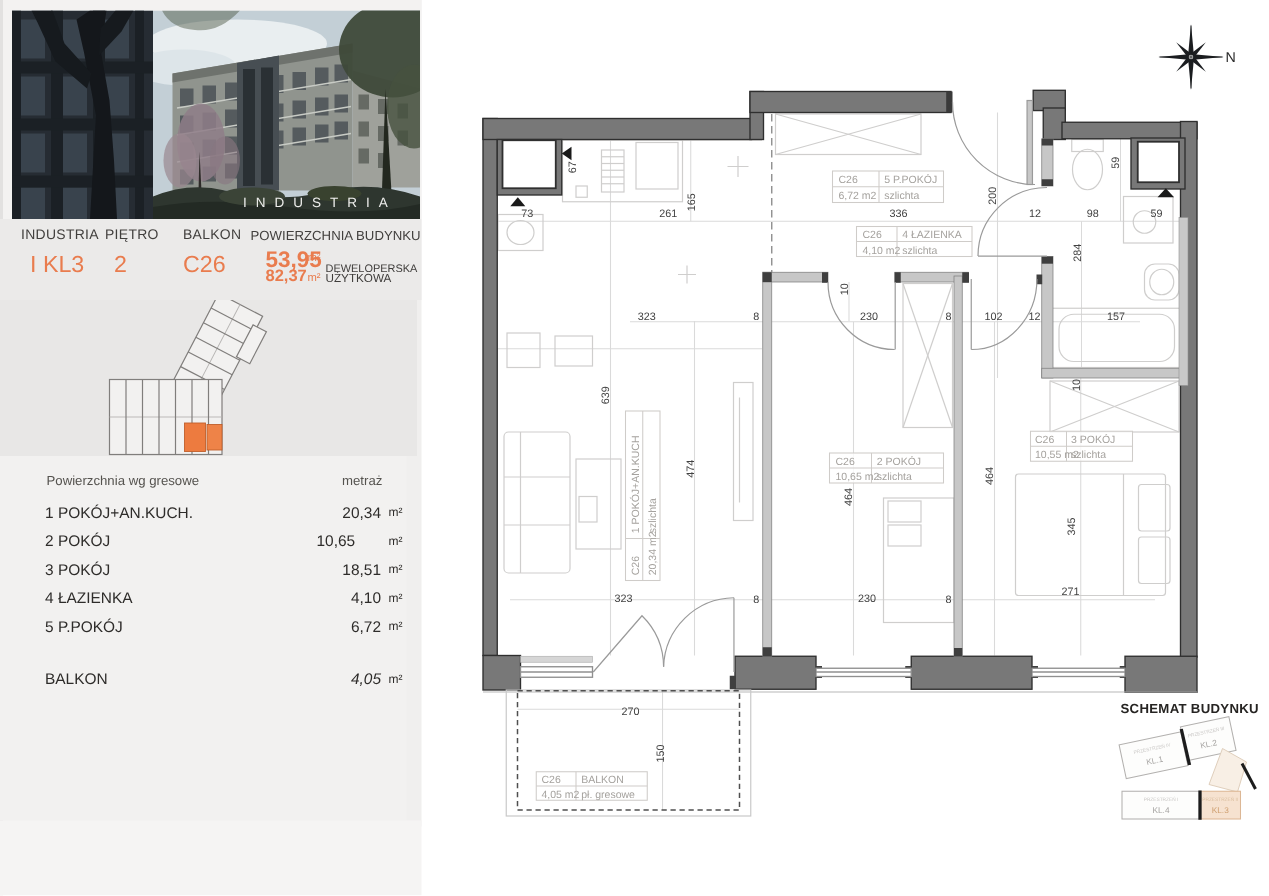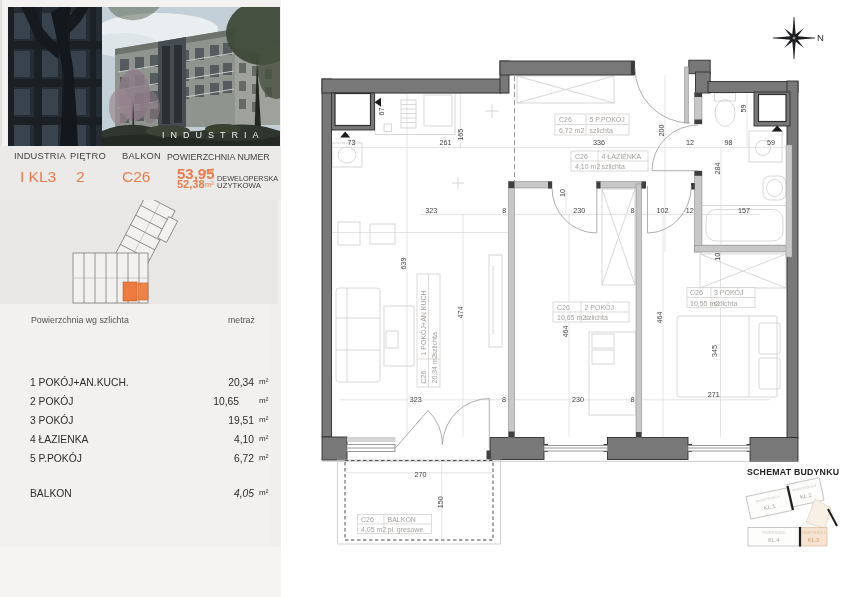--- a/index.html
+++ b/index.html
@@ -135,31 +135,31 @@
 <ellipse cx="215" cy="122" rx="18" ry="5" fill="#39422f"></ellipse>
 
 <text x="154" y="131" font-size="9" letter-spacing="6" fill="#eeeeec" font-family="Liberation Sans,sans-serif">INDUSTRIA</text>
 </svg>
 </div>
 
 <div class="abs" style="left:0;top:151px;width:281px;height:12px;font-size:9.3px;color:#413f3d;letter-spacing:.2px;white-space:nowrap;">
 <span class="abs" style="left:14px;top:0;">INDUSTRIA</span>
 <span class="abs" style="left:70px;top:0;text-align:right;">PIĘTRO</span>
 <span class="abs" style="left:122px;top:0;">BALKON</span>
-<span class="abs" style="left:167px;top:0.5px;letter-spacing:0;font-size:8.8px;">POWIERZCHNIA NUMER</span>
+<span class="abs" style="left:167px;top:0.5px;letter-spacing:0;font-size:8.8px;">POWIERZCHNIA BUDYNKU</span>
 </div>
 
 <div class="abs" style="left:0;top:164px;width:281px;height:34px;color:#e97c4e;white-space:nowrap;">
 <span class="abs" style="left:20px;top:4px;font-size:15.5px;">I KL3</span>
 <span class="abs" style="left:76px;top:4px;font-size:15.5px;">2</span>
 <span class="abs" style="left:122px;top:4px;font-size:15.5px;">C26</span>
 <span class="abs" style="left:177px;top:1px;font-size:15px;font-weight:bold;">53,95</span>
 <span class="abs" style="left:205px;top:3px;font-size:7.5px;">m²</span>
 <span class="abs" style="left:217px;top:10px;font-size:7.3px;color:#3f3d3b;text-align:right;">DEWELOPERSKA</span>
-<span class="abs" style="left:177px;top:14px;font-size:11px;font-weight:bold;">52,38</span>
+<span class="abs" style="left:177px;top:14px;font-size:11px;font-weight:bold;">82,37</span>
 <span class="abs" style="left:205px;top:16px;font-size:7.5px;">m²</span>
 <span class="abs" style="left:217px;top:16.5px;font-size:7.8px;color:#3f3d3b;">UŻYTKOWA</span>
 </div>
 
 <div class="abs" style="left:0;top:200px;width:278px;height:104px;">
 <svg width="278" height="104" viewBox="0 0 278 104">
 <g stroke="#807e7c" stroke-width="0.8" fill="#f2f1f0">
 
 <g transform="translate(160 3) rotate(27.5)">
 <rect x="-16" y="0" width="33" height="92"></rect>
@@ -185,33 +185,33 @@
 
 <rect x="73" y="60" width="-0" height="0"></rect>
 </g>
 
 <rect x="123" y="82" width="14" height="19" fill="#ed7b3f" stroke="#c05f2c" stroke-width="0.6"></rect>
 <rect x="138" y="83" width="10" height="17" fill="#ee8348" stroke="#c05f2c" stroke-width="0.6"></rect>
 </svg>
 </div>
 
 <div class="abs" style="left:0;top:315px;width:271px;height:12px;font-size:8.8px;color:#55534f;">
-<span class="abs" style="left:31px;top:0;">Powierzchnia wg szlichta</span>
+<span class="abs" style="left:31px;top:0;">Powierzchnia wg gresowe</span>
 <span class="abs" style="left:228px;top:0;">metraż</span>
 </div>
 
-<div class="abs" style="left:0;top:337px;width:271px;height:210px;font-size:10.3px;color:#2e2c2a;margin-top:40px;">
+<div class="abs" style="left:0;top:337px;width:271px;height:210px;font-size:10.3px;color:#2e2c2a;">
 <span class="abs" style="left:30px;top:0;">1 POKÓJ+AN.KUCH.</span>
     <span class="abs" style="left:216px;top:0;width:38px;text-align:right;">20,34</span>
     <span class="abs" style="left:259px;top:0;font-size:8px;">m²</span>
 <span class="abs" style="left:30px;top:19px;">2 POKÓJ</span>
-    <span class="abs" style="left:201px;top:19px;width:38px;text-align:right;">10,65</span>
+    <span class="abs" style="left:211px;top:19px;width:38px;text-align:left;">10,65</span>
     <span class="abs" style="left:259px;top:19px;font-size:8px;">m²</span>
 <span class="abs" style="left:30px;top:38px;">3 POKÓJ</span>
-    <span class="abs" style="left:216px;top:38px;width:38px;text-align:right;">19,51</span>
+    <span class="abs" style="left:216px;top:38px;width:38px;text-align:right;">18,51</span>
     <span class="abs" style="left:259px;top:38px;font-size:8px;">m²</span>
 <span class="abs" style="left:30px;top:57px;">4 ŁAZIENKA</span>
     <span class="abs" style="left:216px;top:57px;width:38px;text-align:right;">4,10</span>
     <span class="abs" style="left:259px;top:57px;font-size:8px;">m²</span>
 <span class="abs" style="left:30px;top:76px;">5 P.POKÓJ</span>
     <span class="abs" style="left:216px;top:76px;width:38px;text-align:right;">6,72</span>
     <span class="abs" style="left:259px;top:76px;font-size:8px;">m²</span>
 <span class="abs" style="left:30px;top:111px;">BALKON</span>
     <span class="abs" style="left:216px;top:111px;width:38px;text-align:right;font-style:italic;">4,05</span>
     <span class="abs" style="left:259px;top:111px;font-size:8px;">m²</span>

